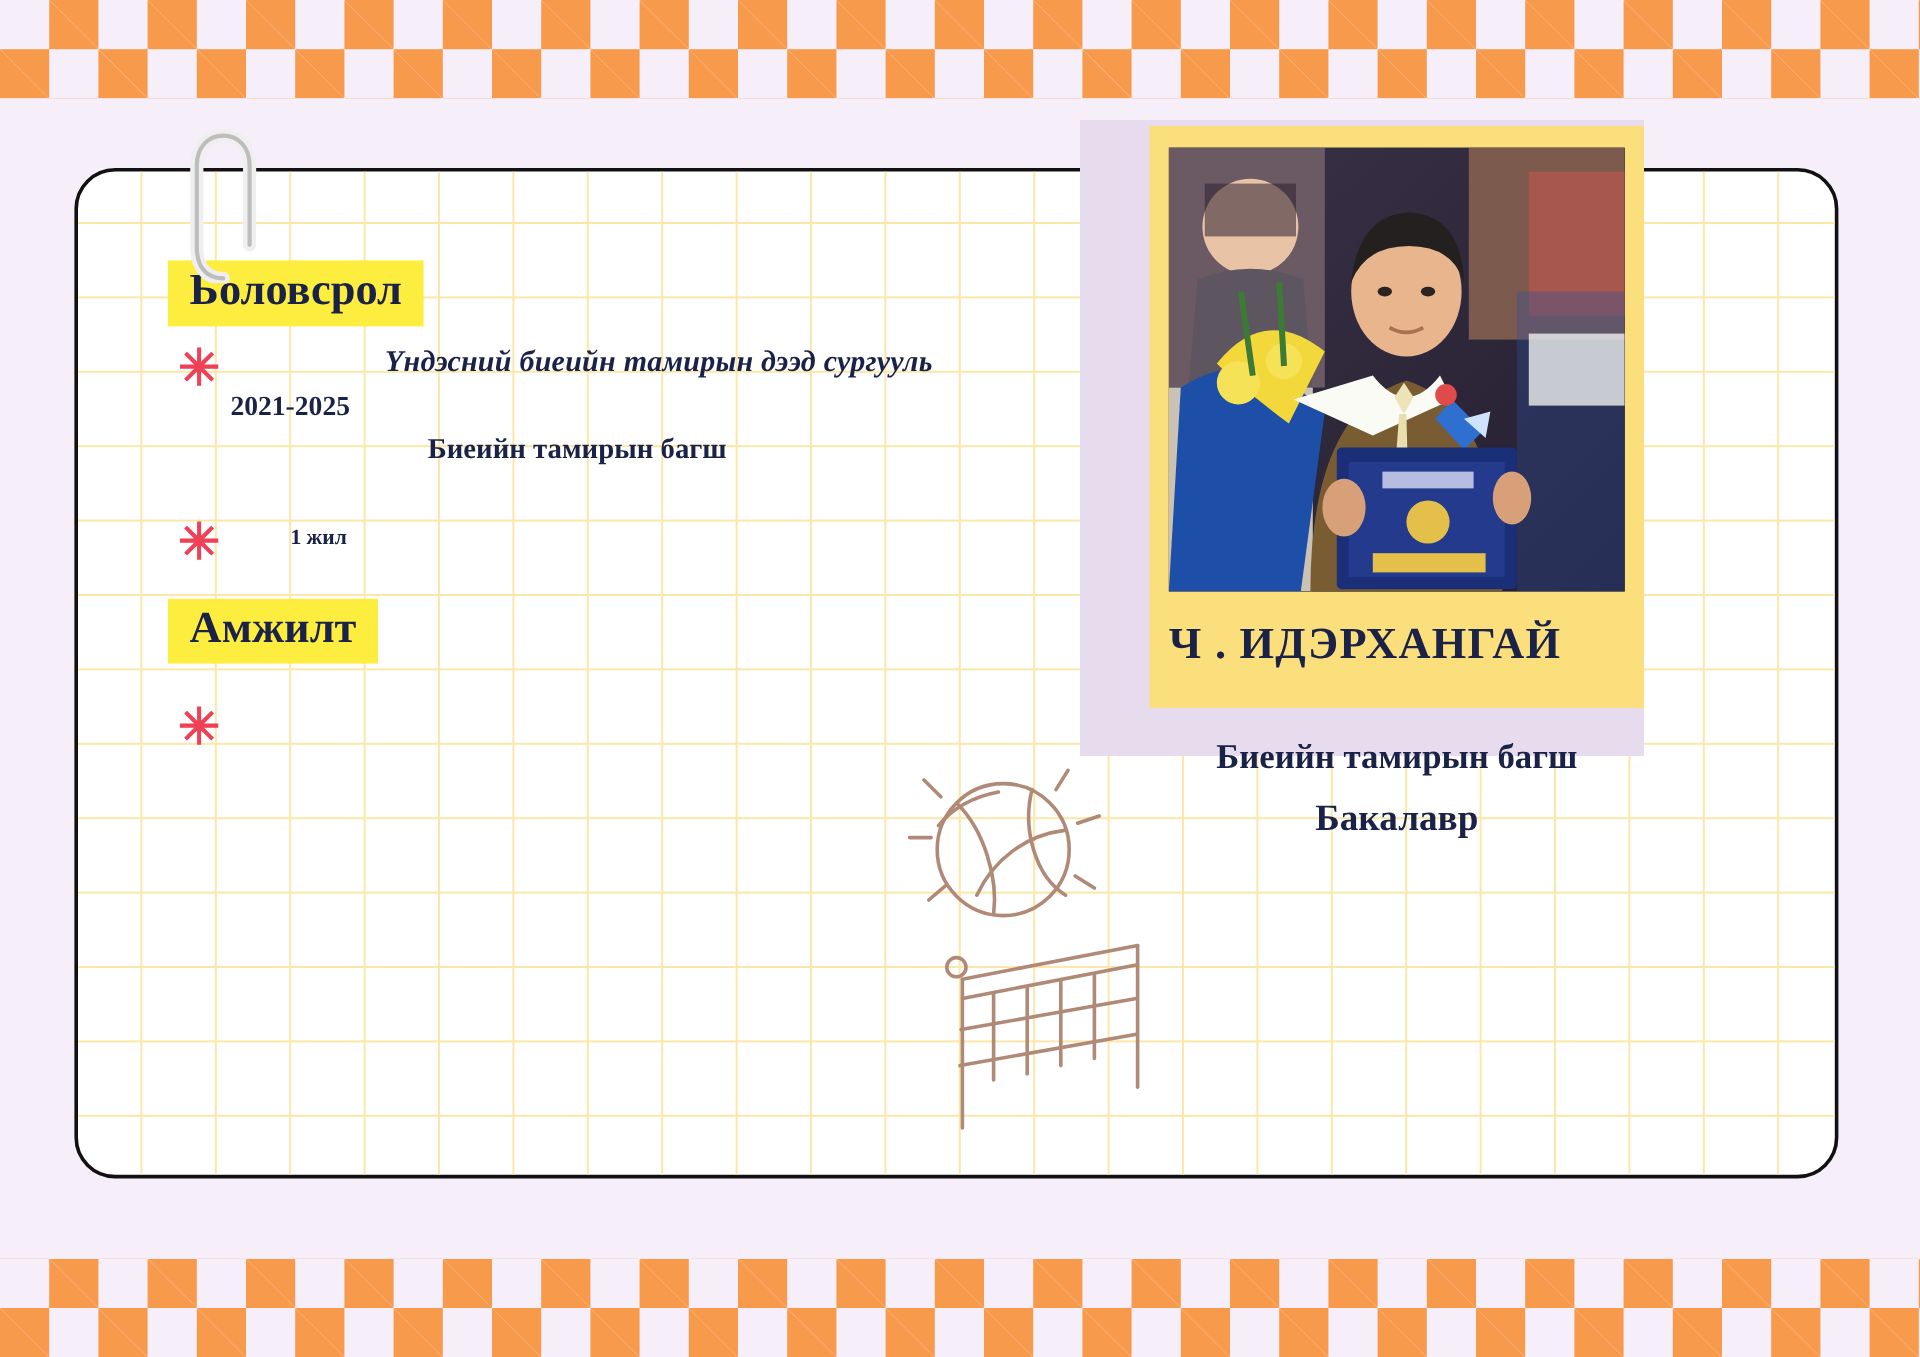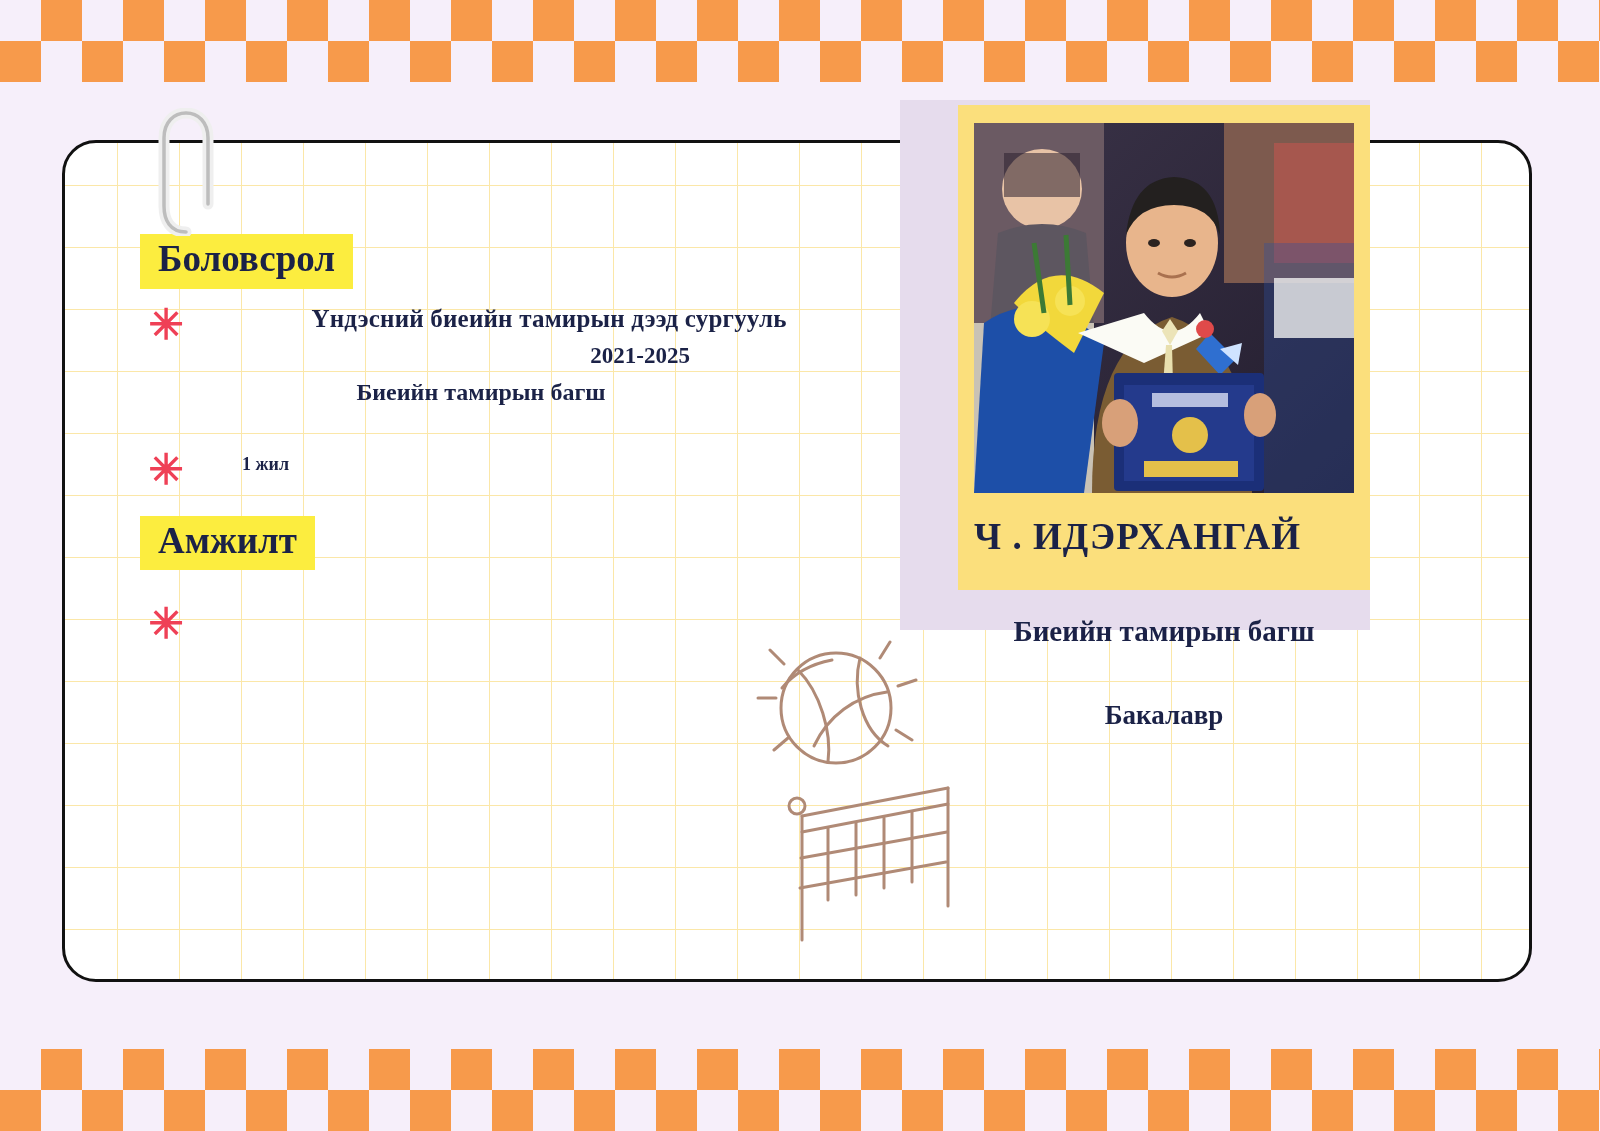--- a/index.html
+++ b/index.html
@@ -62,21 +62,21 @@
     top: 108px;
     width: 56px;
     height: 128px;
     z-index: 6;
   }
 
   
   .left-col {
     position: absolute;
     left: 140px;
-    top: 234px;
+    top: 217px;
     width: 760px;
     z-index: 4;
   }
   .hl {
     display: inline-block;
     background: #fced3f;
     color: #1b2247;
     font-size: 37px;
     font-weight: 700;
     padding: 6px 18px 10px 18px;
@@ -97,22 +97,22 @@
     font-size: 42px;
     line-height: 0.9;
     font-weight: 700;
     padding-top: 2px;
   }
   .row-body {
     flex: 1 1 auto;
     color: #1b2247;
     font-weight: 700;
   }
-  .line1 { font-size: 25px; letter-spacing: 0.2px; text-align: center; padding-left: 6px;}
-  .line2 { font-size: 23px; text-align: right; margin-top: 10px; padding-right: 210px;}
+  .line1 { font-size: 25px; letter-spacing: 0.2px; text-align: center; padding-left: 6px; font-style: italic;}
+  .line2 { font-size: 23px; text-align: left; margin-top: 10px; padding-right: 210px;}
   .line3 { font-size: 24px; text-align: center; margin-top: 10px; padding-right: 130px;}
   .simple { font-size: 18px; padding-left: 50px; padding-top: 4px; }
   .achv  { font-size: 30px; padding-left: 18px; padding-top: 2px; }
 
   .sec-years { margin-top: 44px; }
   .sec-achv  { margin-top: 26px; }
   .sec-achv .row { margin-top: 34px; }
 
   
   .doodle {
@@ -163,21 +163,21 @@
   .under-photo {
     position: absolute;
     left: 958px;
     top: 615px;
     width: 412px;
     text-align: center;
     z-index: 6;
     color: #1b2247;
   }
   .role { font-size: 29px; font-weight: 700; }
-  .degree { font-size: 27px; font-weight: 700; margin-top: 52px; }
+  .degree { font-size: 31px; font-weight: 700; margin-top: 16px; }
 </style>
 </head>
 <body>
 
 <div class="page">
 
   <div class="checker top"></div>
   <div class="checker bottom"></div>
 
   <div class="card">

